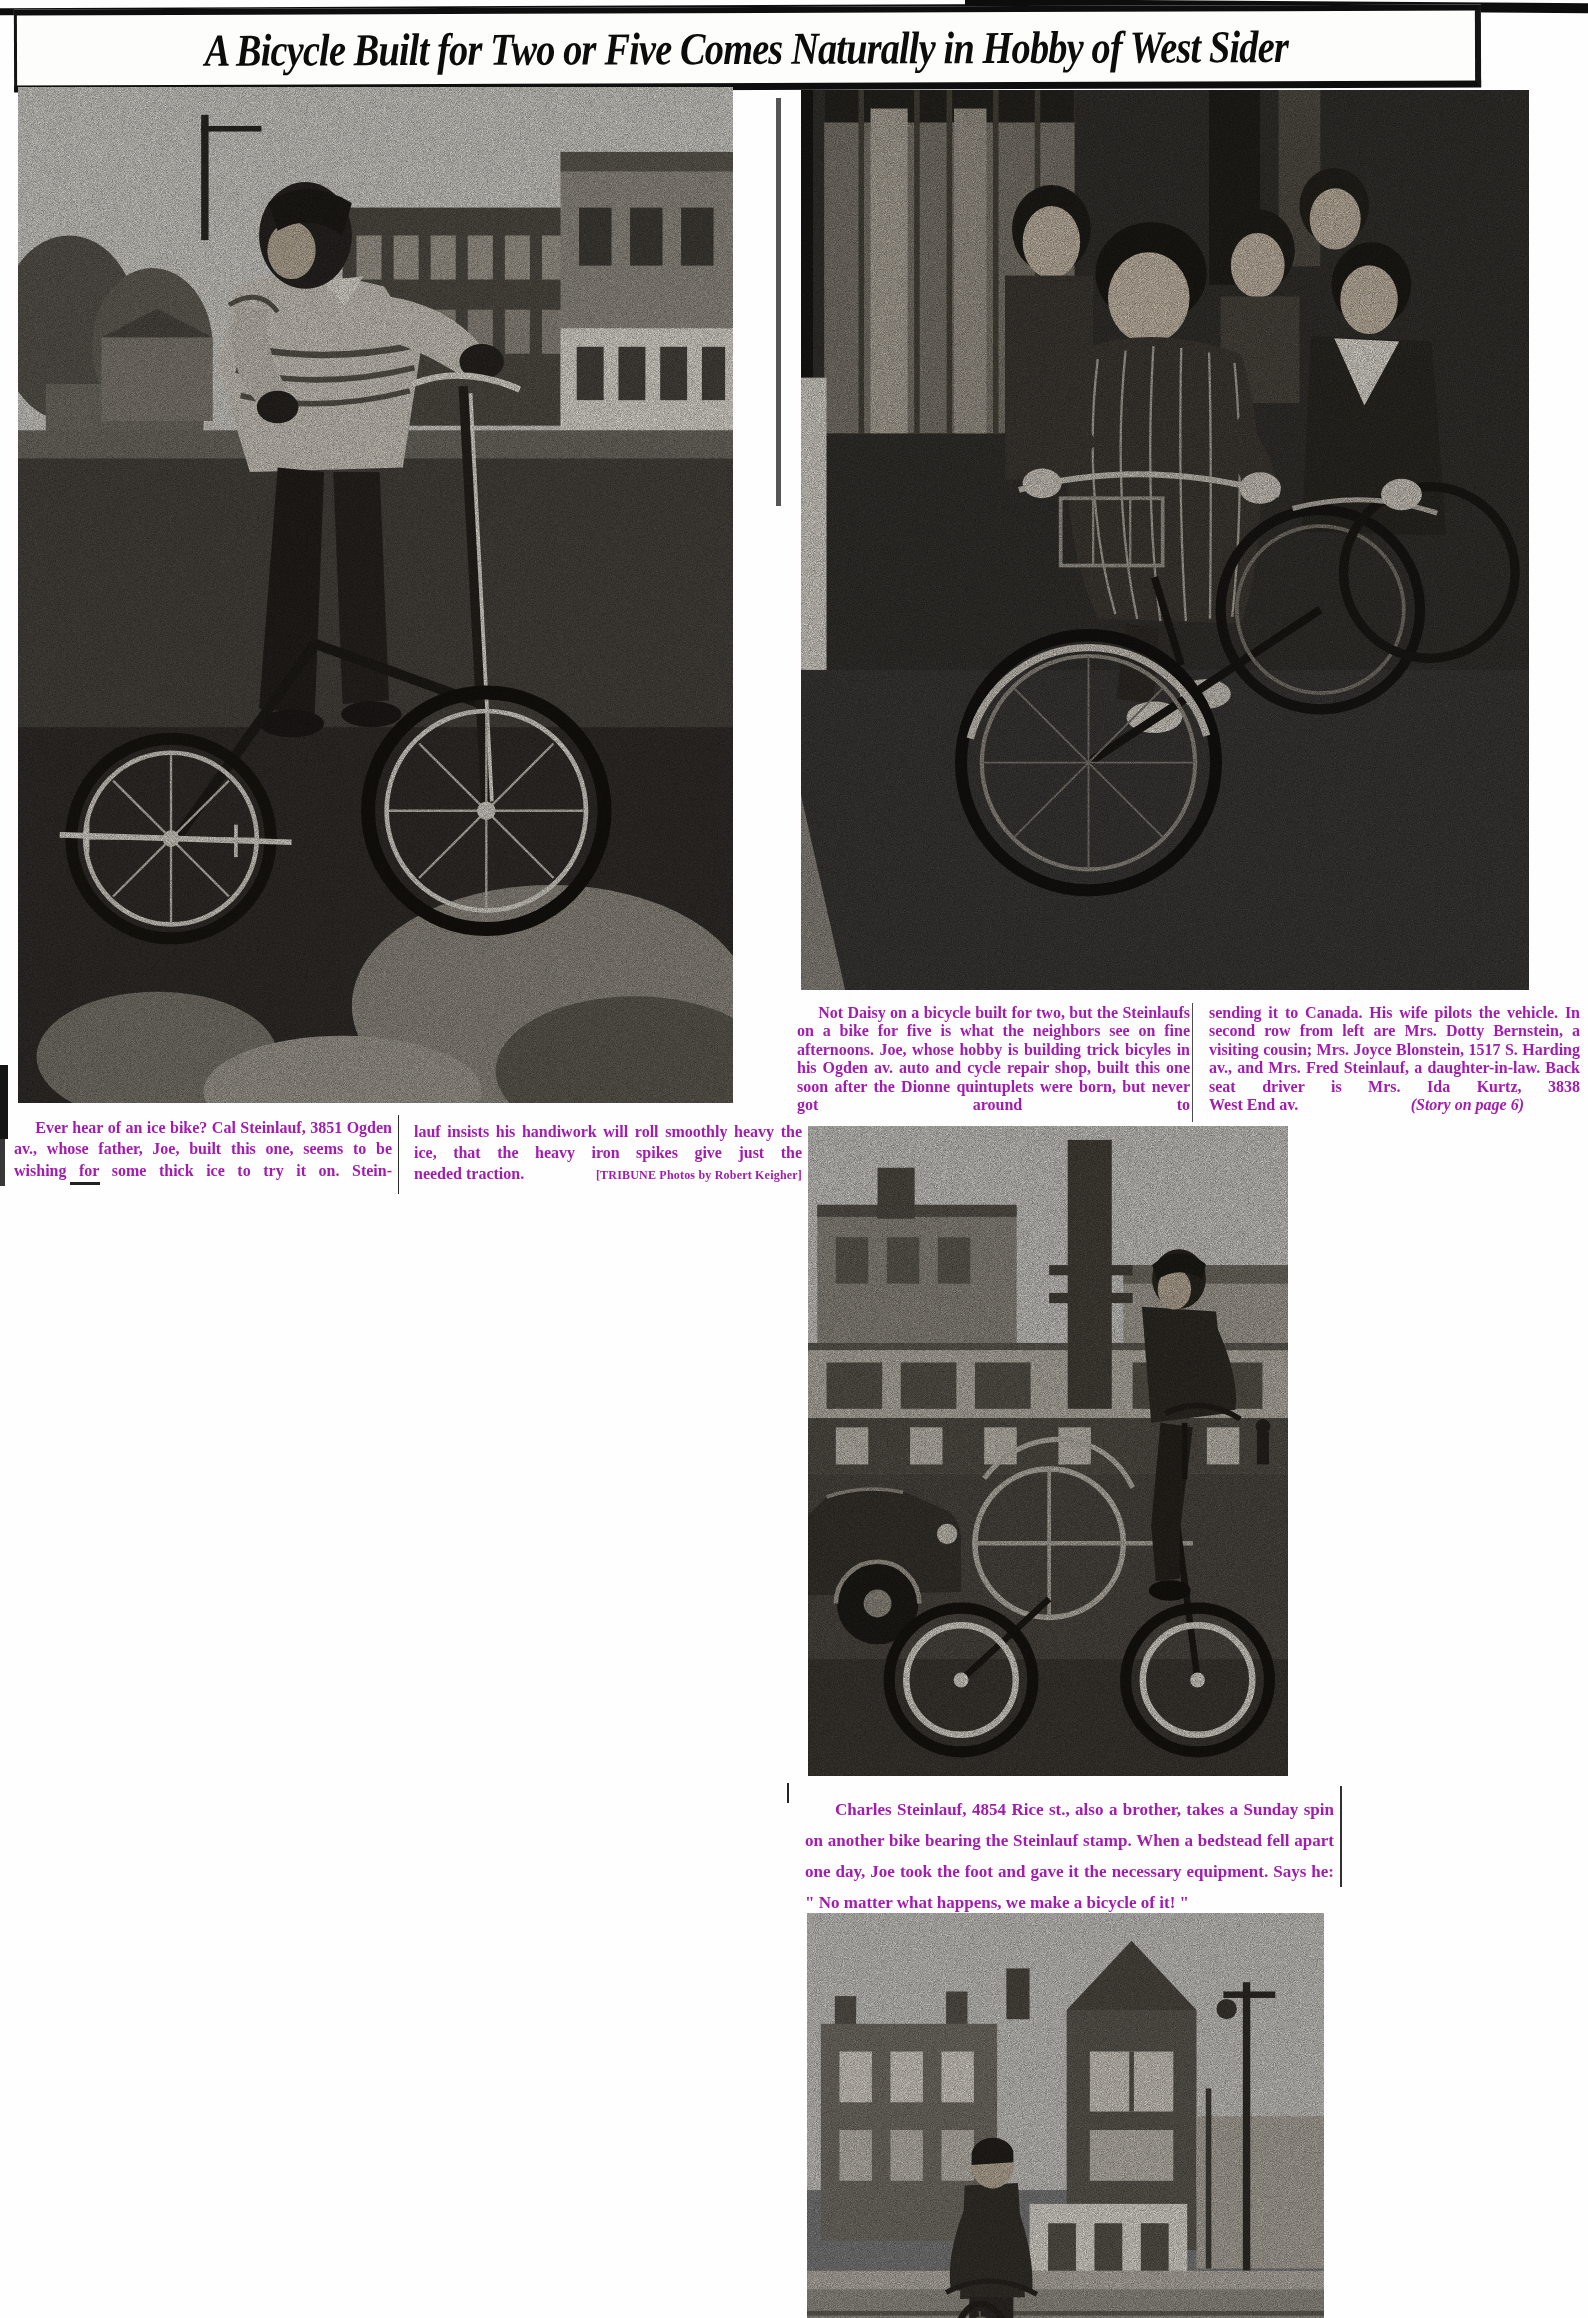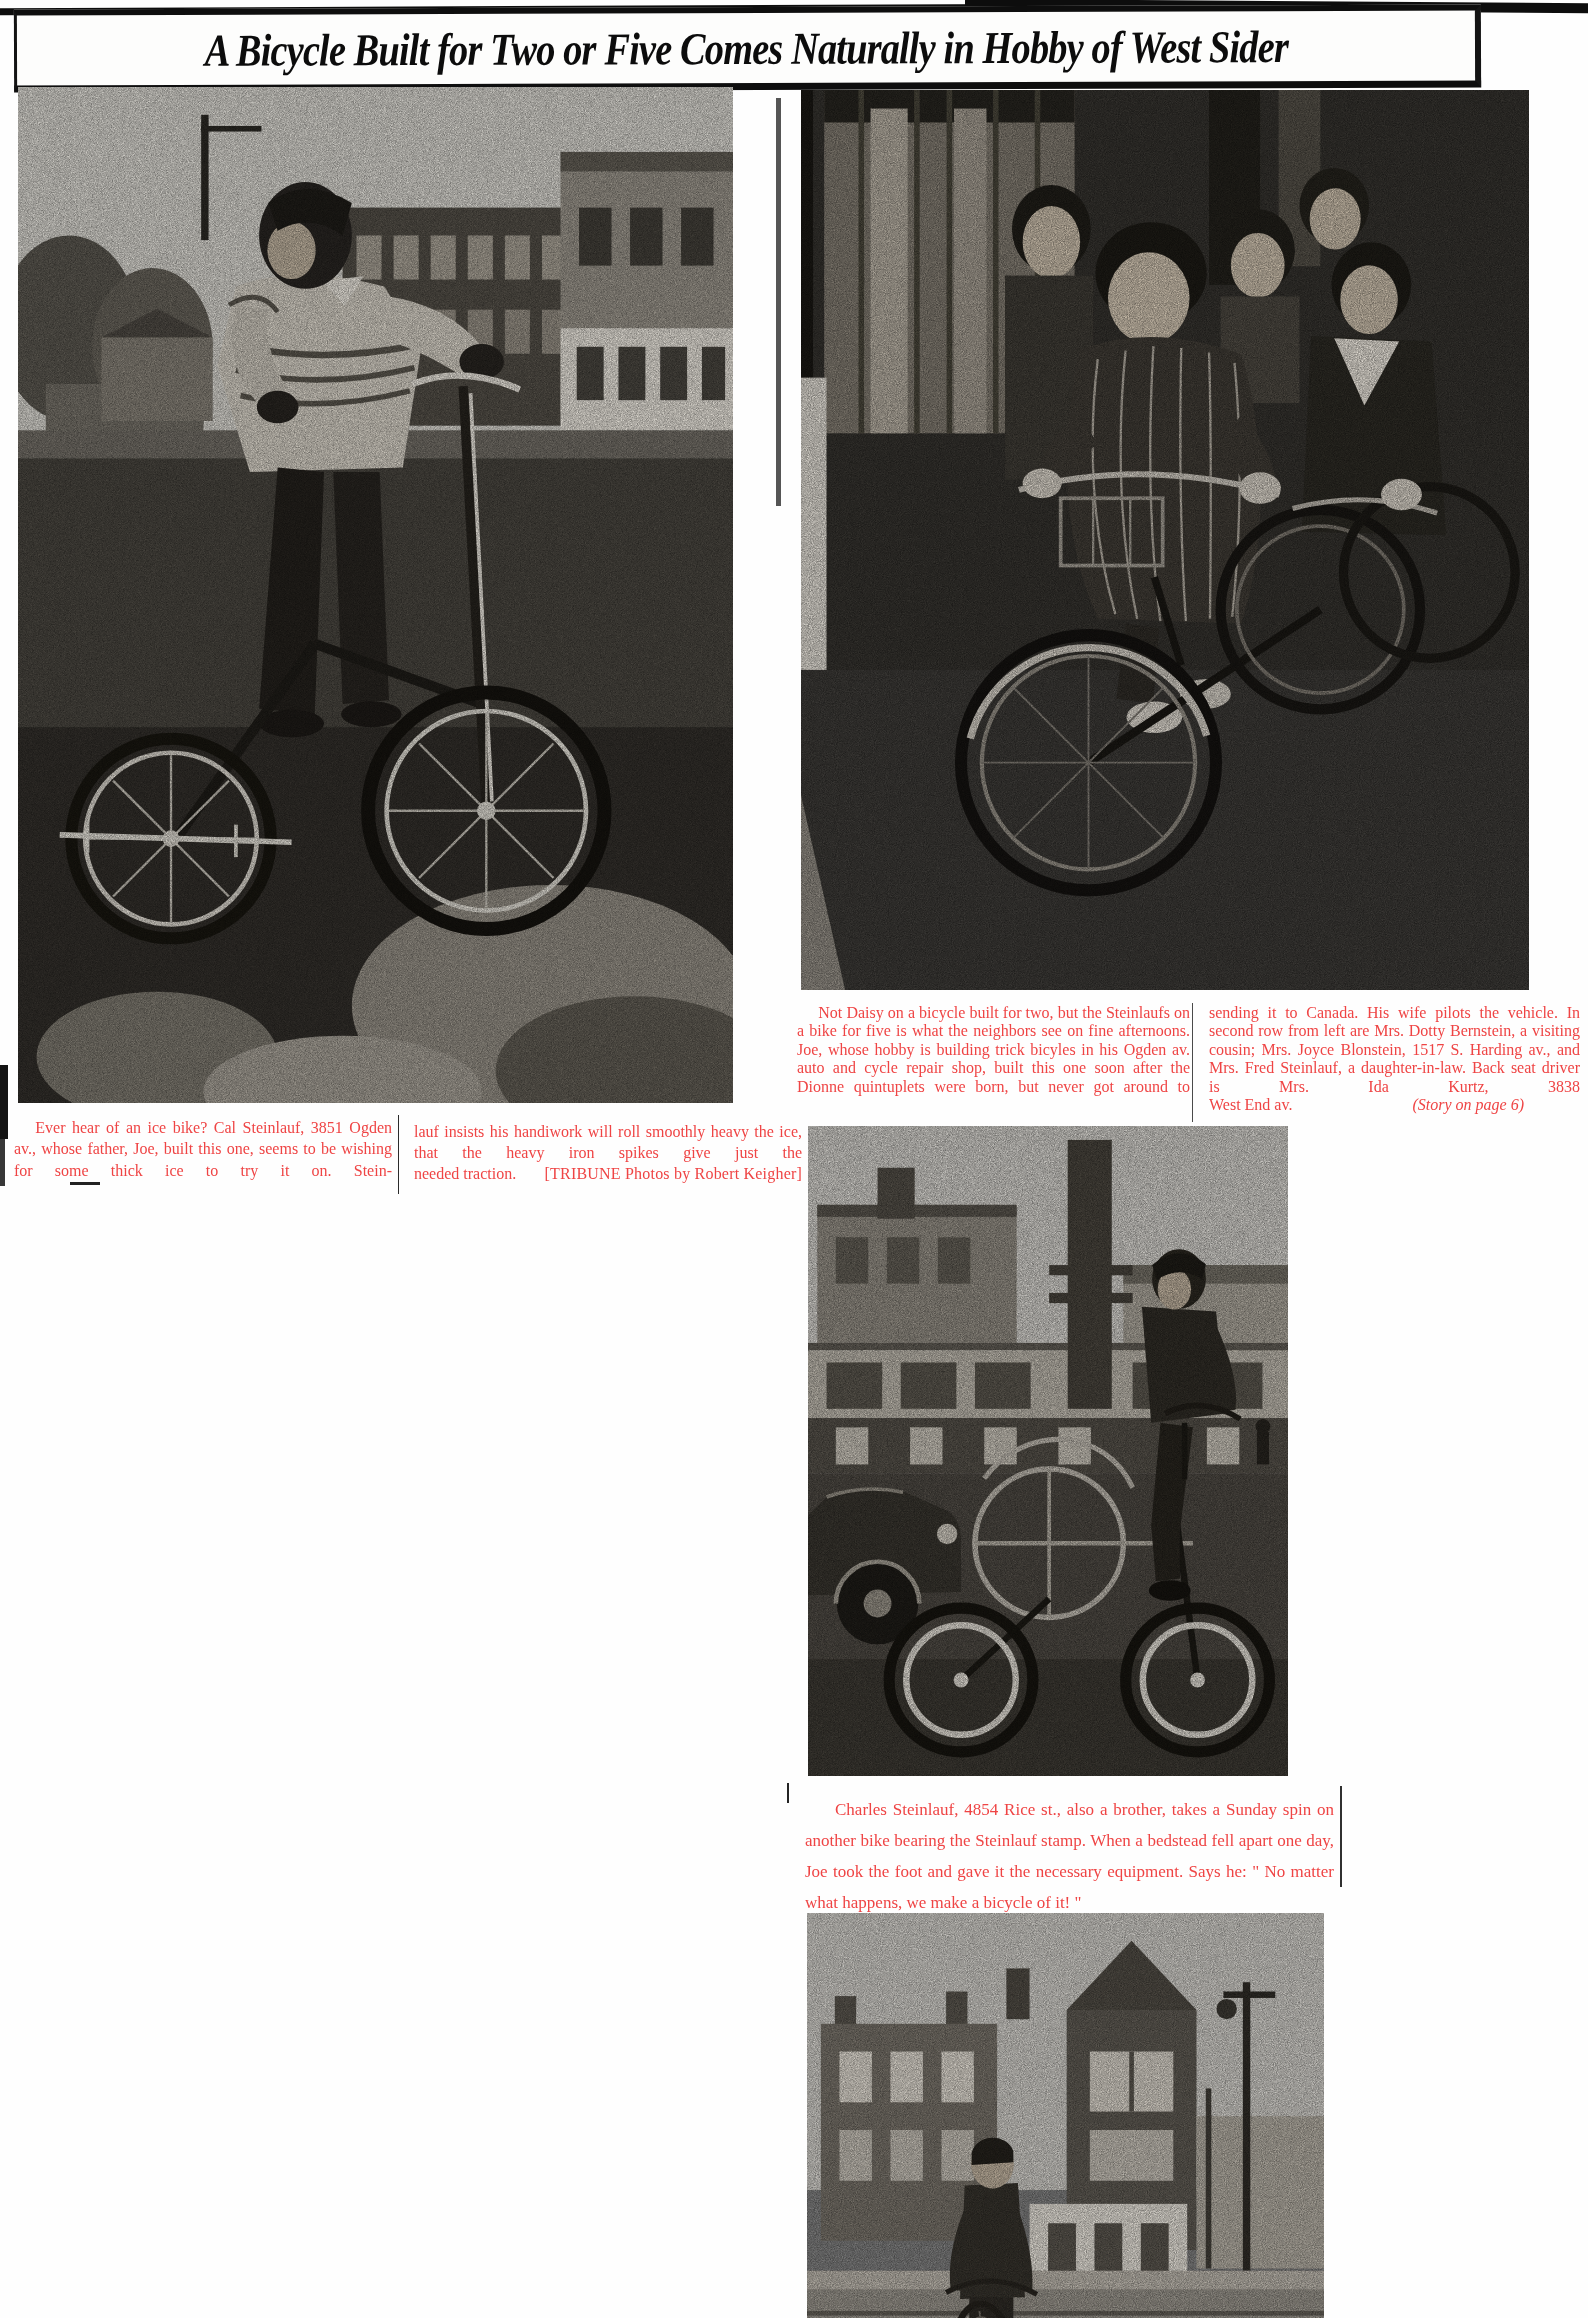--- a/index.html
+++ b/index.html
@@ -20,32 +20,32 @@
 
   
   .photo{position:absolute;overflow:hidden;background:#777;}
   .photo svg{display:block;width:100%;height:100%;}
   #photo-ice{left:17.6px;top:87px;width:715px;height:1016px;}
   #photo-five{left:801px;top:90px;width:728px;height:900px;}
   #photo-charles{left:808px;top:1126px;width:480px;height:650px;}
   #photo-maurice{left:807px;top:1913px;width:517px;height:621px;}
 
   
-  .cap{position:absolute;font-weight:400;color:#ef4444;}
+  .cap{position:absolute;font-weight:700;color:#a21caf;}
   .cap p{margin:0;text-align:justify;}
   .cont{text-align-last:justify;}
   .cap-ice{left:14px;top:1117px;width:787px;height:80px;font-size:16px;line-height:21.3px;}
   .cap-ice .col1{position:absolute;left:0;top:0;width:378px;}
   .cap-ice .col2{position:absolute;left:400px;top:3.7px;width:388px;}
   .cap-five{left:797px;top:1001px;width:792px;height:131px;font-size:16px;line-height:18.5px;}
   .cap-five .col1{position:absolute;left:0;top:2.8px;width:393px;}
   .cap-five .col2{position:absolute;left:392px;top:2.8px;width:371px;margin-left:20px;}
   .indent-sm{text-indent:21.3px;}
   .lastline{display:flex;justify-content:space-between;align-items:baseline;text-align:center;}
-  .credit{font-size:16px;letter-spacing:0.2px;}
+  .credit{font-size:12px;letter-spacing:0.2px;}
   .story{font-style:italic;padding-right:56px;}
   .cap-wide{font-size:17px;}
   .cap-charles{left:805px;top:1794px;width:529px;line-height:31px;}
   .indent-lg{text-indent:30px;}
 
   
   .vrule{position:absolute;background:#2b2b2b;}
   .rule-cap-ice{left:398px;top:1115px;width:1.4px;height:79px;}
   .rule-cap-five{left:1192px;top:1003px;width:1.4px;height:119px;background:#4a4a4a;}
   .rule-charles-right{left:1340px;top:1786px;width:1.9px;height:101px;background:#303030;}

